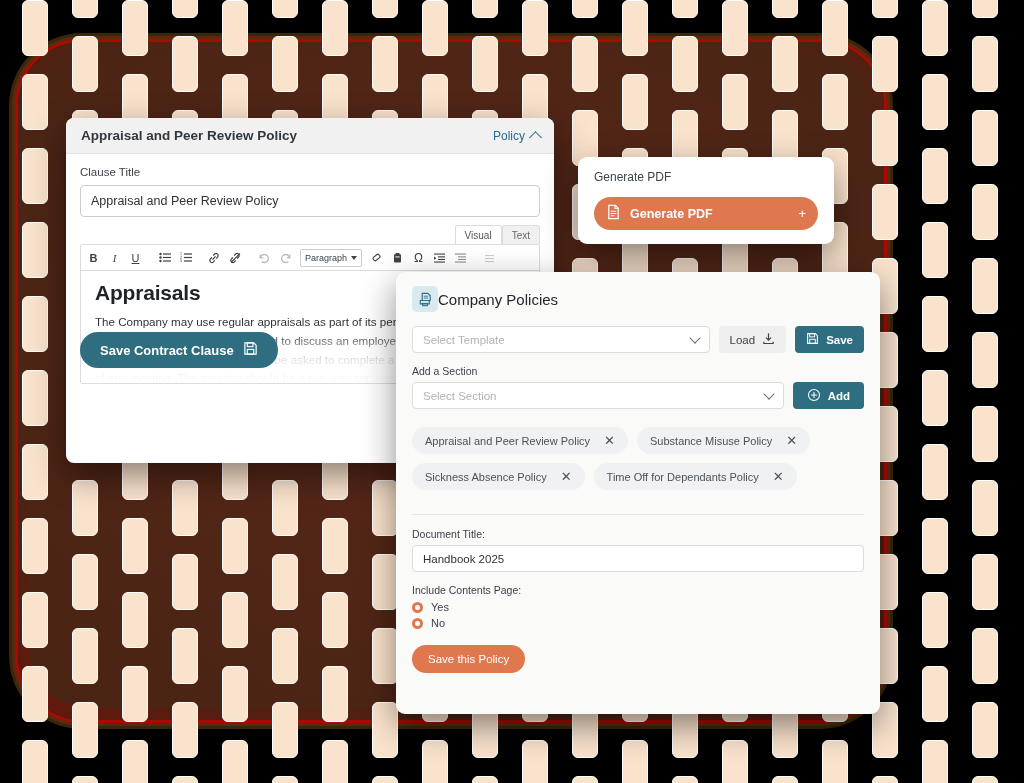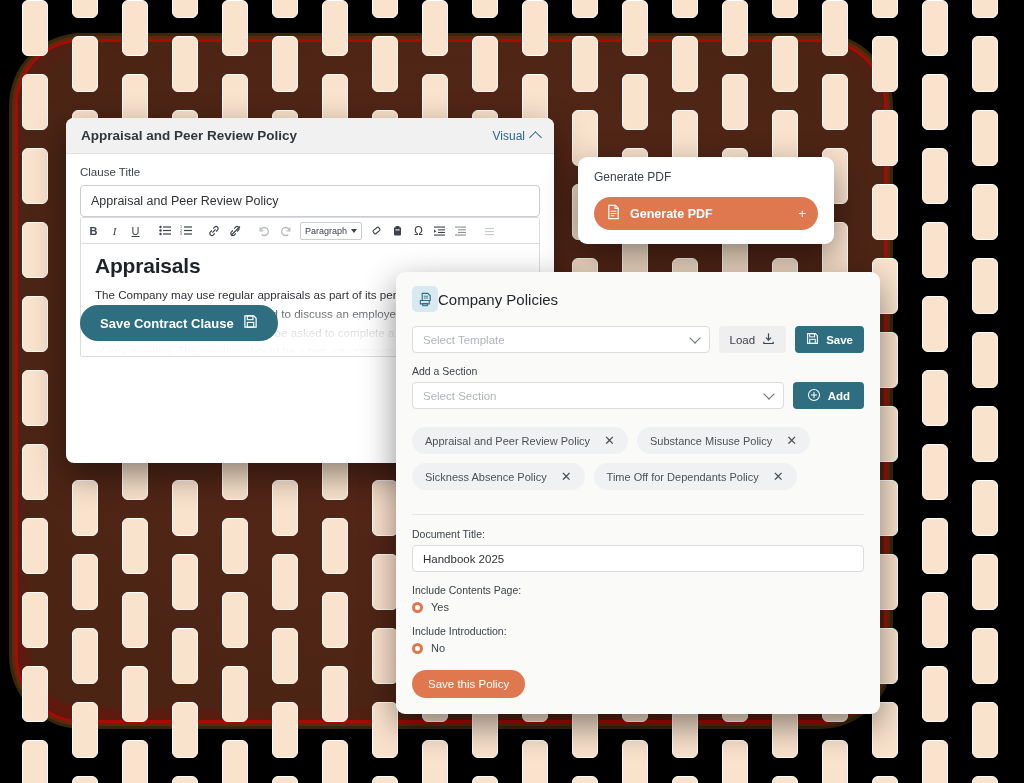--- a/index.html
+++ b/index.html
@@ -365,28 +365,32 @@
       <div class="bar" style="left: 972px; top: 554px; height: 56px; background: rgb(250, 227, 205);"></div>
       <div class="bar" style="left: 972px; top: 628px; height: 56px; background: rgb(250, 227, 205);"></div>
       <div class="bar" style="left: 972px; top: 702px; height: 56px; background: rgb(250, 227, 205);"></div>
       <div class="bar" style="left: 972px; top: 776px; height: 56px; background: rgb(250, 227, 205);"></div>
     </div>
 
   <div class="card" id="clause-modal">
     <div class="modal-head">
       <div class="modal-title">Appraisal and Peer Review Policy</div>
       <div class="close-wrap">
-        <span>Visual</span>
+        <span>Policy</span>
         <span class="chev-up"></span>
       </div>
     </div>
     <div class="modal-body">
       <div class="field-label">Clause Title</div>
       <input class="text-input" value="Appraisal and Peer Review Policy" style="">
 
+      <div class="tabs-row">
+        <div class="ed-tab active">Visual</div>
+        <div class="ed-tab">Text</div>
+      </div>
 
       <div class="editor-shell">
         <div class="ed-toolbar">
           <div class="tb" style="font-weight:bold;">B</div>
           <div class="tb" style="font-style:italic;font-family:'Liberation Serif',serif;">I</div>
           <div class="tb" style="text-decoration:underline;">U</div>
           <div class="tb sep"></div>
           <div class="tb">
             <svg width="12" height="11" viewBox="0 0 12 11">
                 <circle cx="1.5" cy="2" r="1.2" fill="#3c434a"></circle>
@@ -596,21 +600,20 @@
 
     <div class="sm-label">Document Title:</div>
     <input class="doc-input" value="Handbook 2025" style="">
 
     <div class="sm-label" style="margin-top:12px;">Include Contents Page:</div>
     <div class="radio-row">
       <span class="radio"></span>
       <span class="radio-txt">Yes</span>
     </div>
 
-    <div class="sm-label" style="margin-top:12px;">Include Introduction:</div>
     <div class="radio-row">
       <span class="radio"></span>
       <span class="radio-txt">No</span>
     </div>
 
     <button class="pill" id="save-policy-btn">
       <span>Save this Policy</span>
     </button>
   </div>
 

